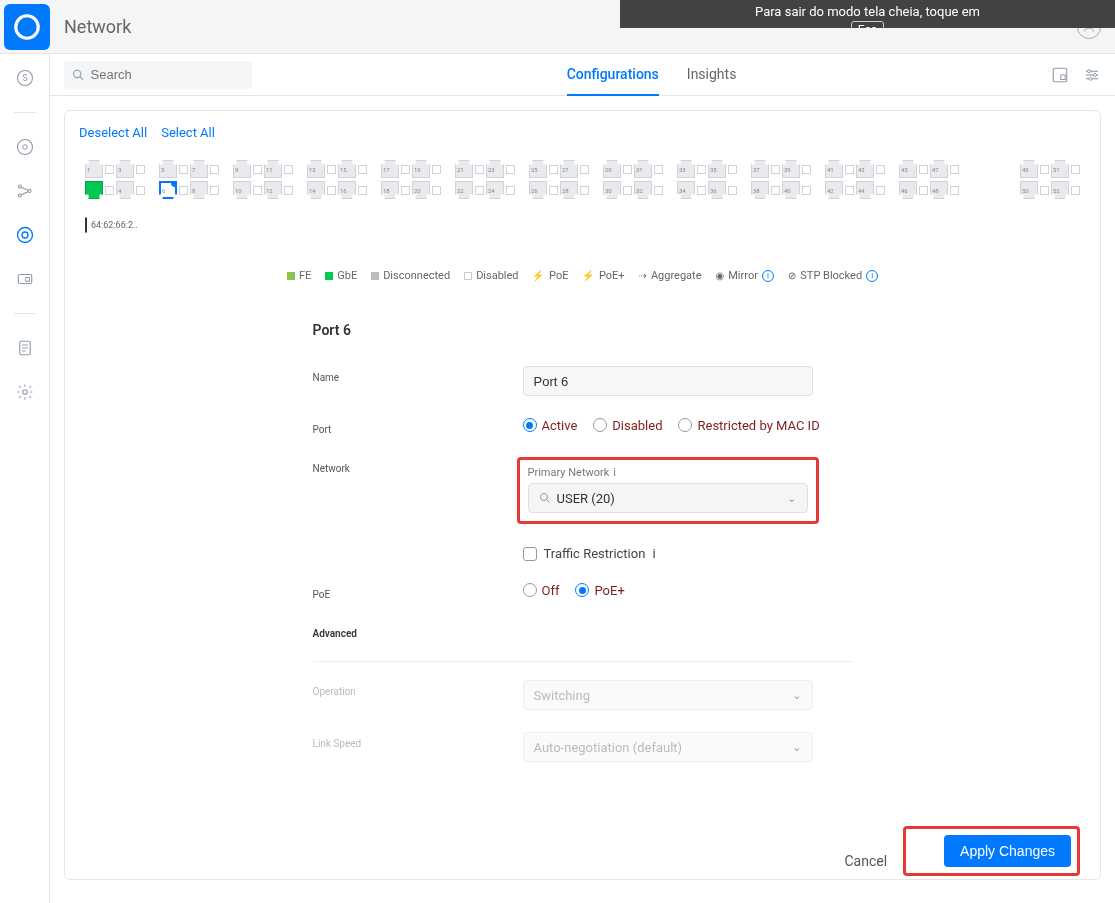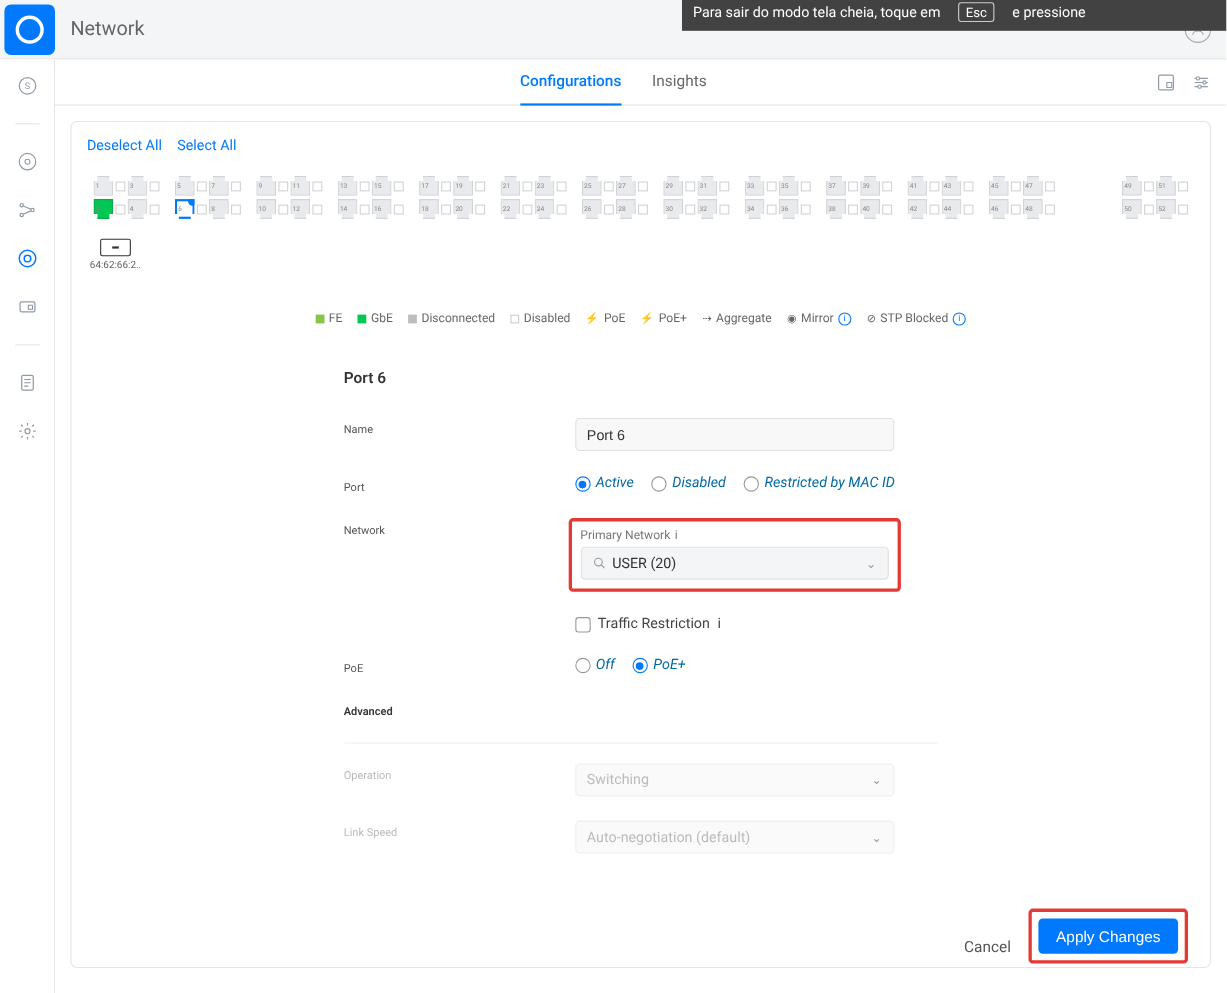--- a/index.html
+++ b/index.html
@@ -1,19 +1,19 @@
 <!DOCTYPE html>
 <html><head>
 <meta charset="utf-8">
 <style>
 * { box-sizing: border-box; margin: 0; padding: 0; }
 body { font-family: -apple-system, BlinkMacSystemFont, "Segoe UI", Roboto, Arial, sans-serif; font-size: 13px; color: #333; background: #fff; width: 1115px; height: 903px; overflow: hidden; position: relative; }
 
 
-.fs-banner { position: absolute; top: 0; left: 620px; right: 0; background: #424242; color: #fff; padding: 4px 10px 10px; font-size: 13px; display: flex; align-items: center; gap: 16px; z-index: 100; height: 28px; overflow: hidden; }
+.fs-banner { position: absolute; top: 0; left: 620px; right: 0; background: #424242; color: #fff; padding: 4px 10px 10px; font-size: 13px; display: flex; align-items: center; gap: 2px; z-index: 100; height: 28px; overflow: hidden; flex-direction: column; }
 .fs-banner .key { border: 1px solid #ccc; padding: 1px 6px; border-radius: 3px; font-size: 12px; }
 
 
 .header { height: 54px; background: #f4f5f6; border-bottom: 1px solid #e5e5e5; display: flex; align-items: center; padding: 0 14px 0 0; }
 .header .logo { width: 46px; height: 46px; background: #0079ff; border-radius: 6px; margin: 4px 14px 4px 4px; display: flex; align-items: center; justify-content: center; }
 .header .logo svg { width: 30px; height: 30px; }
 .header .title { font-size: 18px; color: #666; font-weight: 400; }
 .header .spacer { flex: 1; }
 .header .avatar { width: 24px; height: 24px; border: 1px solid #aaa; border-radius: 50%; display: flex; align-items: center; justify-content: center; color: #888; }
 
@@ -48,21 +48,21 @@
 .portcell { width: 18px; height: 18px; background: #e8eaed; border: 1px solid #d0d3d6; position: relative; font-size: 6px; color: #888; display:flex; align-items:center; justify-content:flex-start; padding-left:1px;}
 .portcell.green { background: #00c853; border-color: #00a843; }
 .portcell.selected { border: 2px solid #0079ff; background: #fff; }
 .portcell.selected::after { content: ''; position: absolute; top: -4px; right: -4px; width: 8px; height: 8px; background: #0079ff; border-radius: 50%; }
 .portpair-wrap { display:flex; flex-direction:column; gap:3px; }
 .portrow-top, .portrow-bot { display:flex; gap:2px; align-items:center; }
 .portrow-top .portcell { clip-path: polygon(0 25%, 20% 25%, 20% 0, 80% 0, 80% 25%, 100% 25%, 100% 100%, 0 100%); }
 .portrow-bot .portcell { clip-path: polygon(0 0, 100% 0, 100% 75%, 80% 75%, 80% 100%, 20% 100%, 20% 75%, 0 75%); }
 .smallbox { width:9px; height:9px; border:1px solid #d0d3d6; background:#fff;}
 
-.device-below { margin-top: 18px; display: flex; flex-direction: column; align-items: center; width: 40px; gap: 4px; margin-left: 6px; }
+.device-below { margin-top: 18px; display: flex; flex-direction: row; align-items: center; width: 40px; gap: 4px; margin-left: 6px; }
 .device-below .dev { width: 28px; height: 16px; background: #fff; border: 1px solid #333; border-radius: 2px; position:relative;}
 .device-below .dev::after{content:''; position:absolute; left:40%; right:40%; top:40%; bottom:40%; background:#333;}
 .device-below .dlabel { font-size: 9px; color: #666; }
 
 
 .legend { display: flex; justify-content: center; gap: 14px; margin-top: 36px; font-size: 11px; color: #666; align-items: center; flex-wrap: wrap; }
 .legend .lg-item { display: flex; align-items: center; gap: 4px; }
 .legend .box { width: 8px; height: 8px; }
 .legend .box.fe { background: #8bc34a; }
 .legend .box.gbe { background: #00c853; }
@@ -72,21 +72,21 @@
 
 
 .form { margin: 40px auto 0; max-width: 540px; }
 .form-title { font-weight: 600; font-size: 14px; margin-bottom: 28px; }
 .form-row { display: flex; align-items: flex-start; margin-bottom: 22px; }
 .form-row .flabel { width: 210px; color: #555; font-size: 10px; padding-top: 6px; }
 .form-row .flabel.bold { font-weight: 600; color: #333; }
 .form-row .fcontrol { flex: 1; }
 .text-input { width: 290px; height: 30px; border: 1px solid #e0e0e0; background: #f8f8f8; border-radius: 4px; padding: 0 10px; font-size: 13px; color: #333; outline: none; }
 .radio-row { display: flex; gap: 16px; align-items: center; }
-.radio-item { display: flex; align-items: flex-end; gap: 5px; color: #0369a1; cursor: pointer; font-size: 13px; font-style: italic;}
+.radio-item { display: flex; align-items: flex-start; gap: 5px; color: #7f1d1d; cursor: pointer; font-size: 13px;}
 .radio-outer { width: 14px; height: 14px; border: 1px solid #999; border-radius: 50%; display: flex; align-items: center; justify-content: center; }
 .radio-item.checked .radio-outer { border-color: #0079ff; }
 .radio-item.checked .radio-outer::after { content: ''; width: 7px; height: 7px; background: #0079ff; border-radius: 50%; }
 
 .hl-box { border: 3px solid #e53935; border-radius: 4px; padding: 6px 8px 8px; width: 302px; margin-left: -6px;}
 .hl-box .inner-label { font-size: 11px; color: #777; display: flex; align-items: center; gap: 4px; margin-bottom: 4px;}
 .dropdown { width: 100%; height: 30px; background: #f4f5f6; border: 1px solid #e0e0e0; border-radius: 4px; display: flex; align-items: center; padding: 0 10px; gap: 6px; color: #333; font-size: 13px; cursor: pointer; }
 .dropdown .dd-spacer { flex: 1; }
 .chev { color: #999; font-size: 11px; }
 
@@ -100,21 +100,21 @@
 .form-sep { height: 1px; background: #eee; margin: 8px 0 18px; }
 
 .form-row.disabled .flabel { color: #bbb; }
 .ro-dd { width: 290px; height: 30px; border: 1px solid #eee; border-radius: 4px; display: flex; align-items: center; padding: 0 10px; color: #bbb; font-size: 13px; background: #fafafa;}
 .ro-dd .dd-spacer { flex: 1; }
 
 
 .footer { position: absolute; bottom: 2px; right: 20px; display: flex; align-items: center; gap: 12px; }
 .btn-cancel { color: #555; cursor: pointer; padding: 8px 4px; font-size: 14px; margin-top: 20px;}
 .hl-btn-wrap { border: 3px solid #e53935; border-radius: 4px; padding: 6px; }
-.btn-apply { background: #0079ff; color: #fff; border: none; border-radius: 4px; padding: 8px 16px; font-size: 14px; cursor: pointer; }
+.btn-apply { background: #0079ff; color: #fff; border: none; border-radius: 4px; padding: 8px 16px; font-size: 14px; cursor: pointer; margin-left: 32px; }
 
 svg { display: block; }
 .icn { width: 18px; height: 18px; }
 </style>
 </head>
 <body>
 
 <div class="fs-banner">
   <span>Para sair do modo tela cheia, toque em</span>
   <span class="key">Esc</span>
@@ -184,20 +184,27 @@
       <svg class="icn" viewBox="0 0 24 24">
         <circle cx="12" cy="12" r="3" fill="none" stroke="currentColor" stroke-width="1.5"></circle>
         <path d="M12 2v3M12 19v3M4.2 4.2l2.1 2.1M17.7 17.7l2.1 2.1M2 12h3M19 12h3M4.2 19.8l2.1-2.1M17.7 6.3l2.1-2.1" stroke="currentColor" stroke-width="1.5"></path>
       </svg>
     </div>
 </div>
 
 <div class="main">
 
   <div class="tabrow">
+    <div class="searchbox">
+      <svg width="14" height="14" viewBox="0 0 24 24">
+          <circle cx="10" cy="10" r="7" fill="none" stroke="#8f9aa6" stroke-width="2"></circle>
+          <line x1="15" y1="15" x2="21" y2="21" stroke="#8f9aa6" stroke-width="2"></line>
+        </svg>
+      <input type="text" placeholder="Search" style="">
+    </div>
     <div class="tabs">
       <div class="tab active">Configurations</div>
       <div class="tab">Insights</div>
     </div>
     <div class="right-icons">
       <div>
           <svg width="18" height="18" viewBox="0 0 24 24">
             <rect x="3" y="3" width="18" height="18" rx="2" fill="none" stroke="#8f9aa6" stroke-width="1.5"></rect>
             <rect x="13" y="12" width="6" height="6" fill="none" stroke="#8f9aa6" stroke-width="1.3"></rect>
           </svg>

